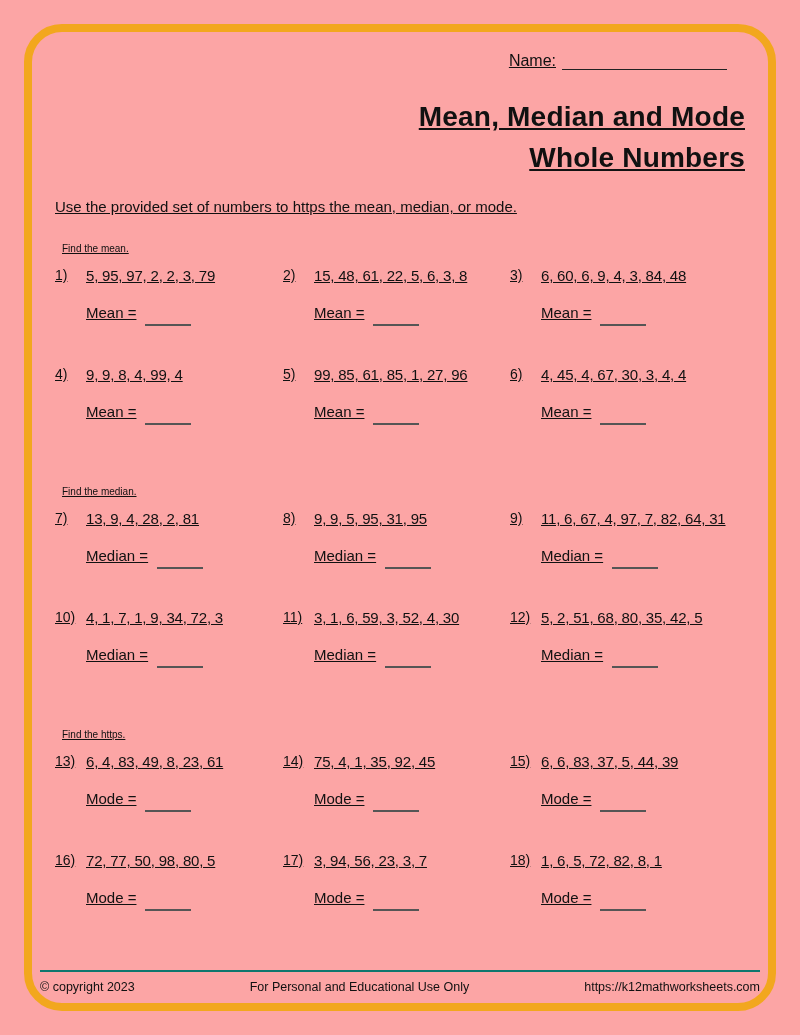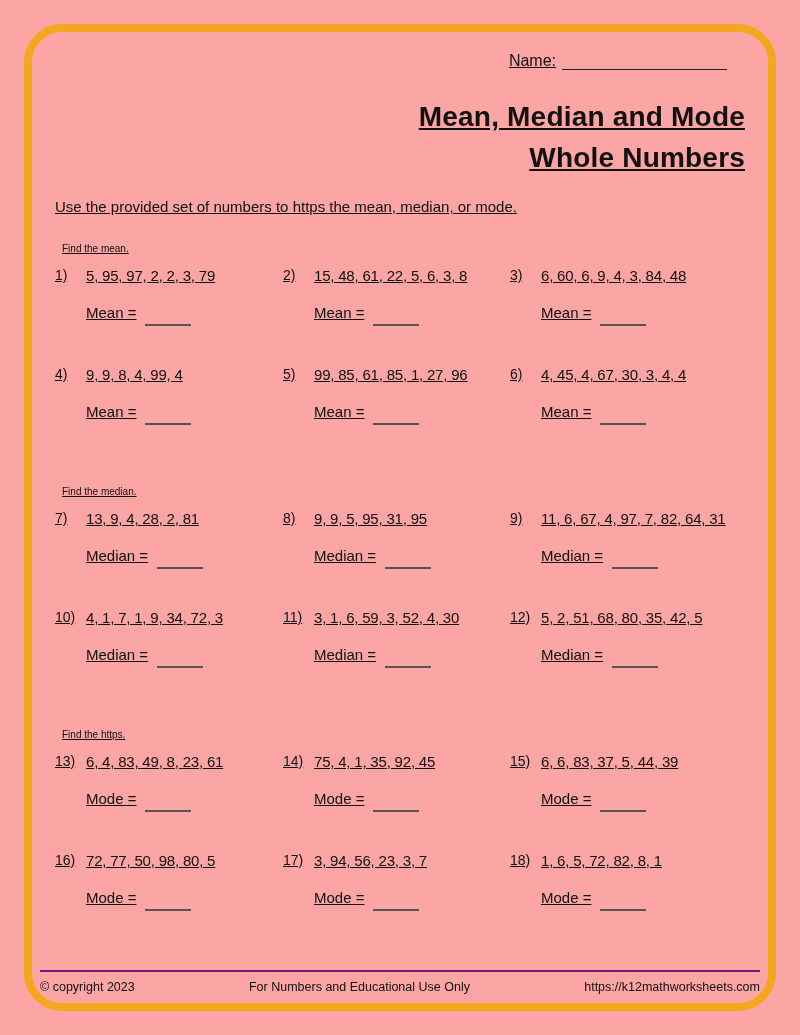--- a/index.html
+++ b/index.html
@@ -103,21 +103,21 @@
 
   .section-mean   { margin-top: 28px; }
   .section-median { margin-top: 66px; }
   .section-mode   { margin-top: 66px; }
 
   
   .footer {
     position: absolute;
     left: 40px; right: 40px;
     bottom: 41px;
-    border-top: 2px solid #701a75;
+    border-top: 2px solid #0f766e;
     padding-top: 8px;
     display: flex;
     justify-content: space-between;
     align-items: baseline;
     font-size: 12.5px;
   }
   .footer .f-center { text-align: center; }
   .footer .f-right  { text-align: center; }
 </style>
 </head>
@@ -356,16 +356,16 @@
           </div>
         </div>
 
       </div>
     </div>
 
   </div>
 
   <div class="footer">
     <span class="f-left">© copyright 2023</span>
-    <span class="f-center">For Numbers and Educational Use Only</span>
+    <span class="f-center">For Personal and Educational Use Only</span>
     <span class="f-right">https://k12mathworksheets.com</span>
   </div>
 </div>
 
 </body></html>

